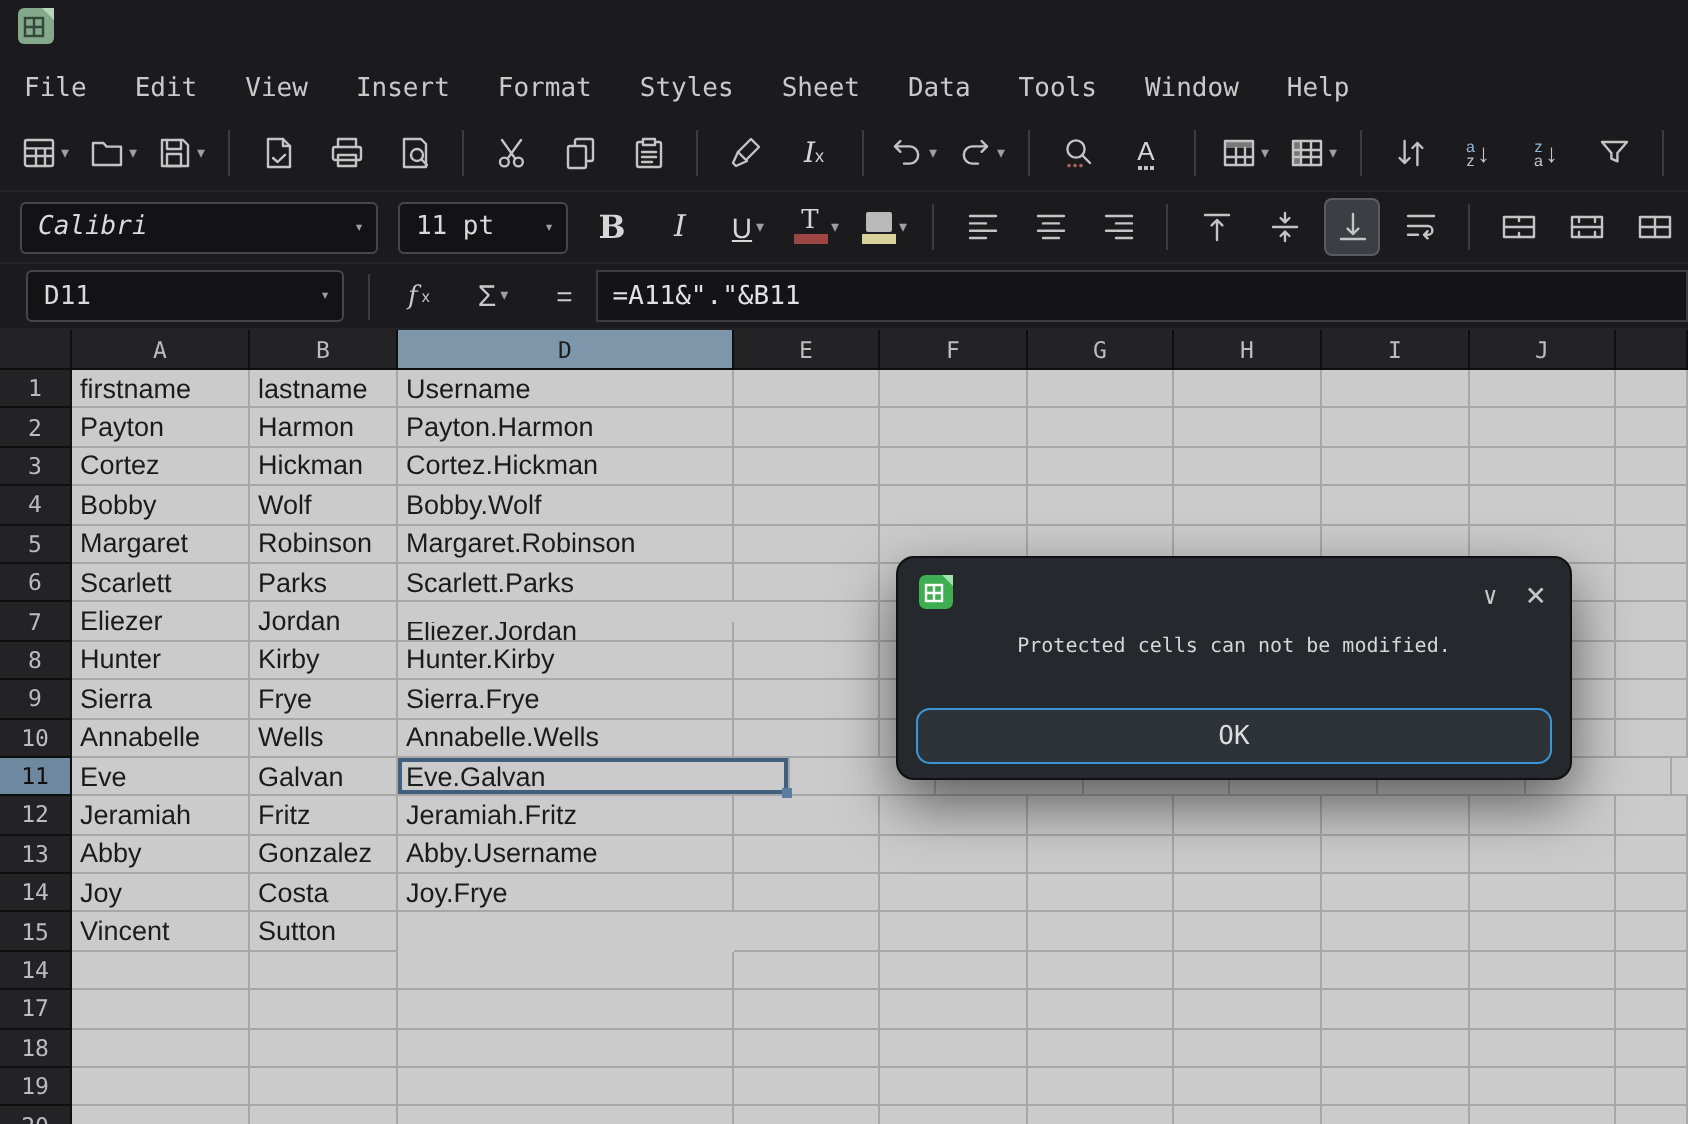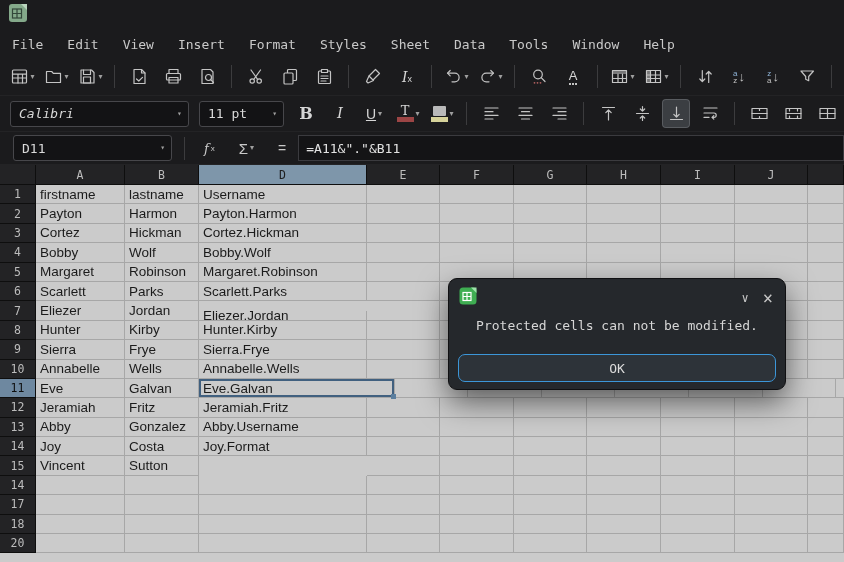--- a/index.html
+++ b/index.html
@@ -65,21 +65,21 @@
     border-right:1px solid #a7a7a7;border-bottom:1px solid #a7a7a7;white-space:nowrap;overflow:hidden}
   .cell.active{box-shadow:inset 0 0 0 2px #41607f;position:relative;overflow:visible}
   .cell.active::after{content:"";position:absolute;right:-2px;bottom:-2px;width:5px;height:5px;background:#5b7e9e}
   
   .dialog{position:absolute;left:448px;top:278px;width:336px;height:110px;background:#25282c;
     border:1px solid #101012;border-radius:9px;box-shadow:0 12px 30px rgba(0,0,0,.55);z-index:5}
   .dlg-titlebar{height:30px;display:flex;align-items:center;padding:4px 12px 0 10px}
   .dlg-controls{margin-left:auto;display:flex;align-items:center;gap:14px;color:#c6c6c6}
   .dlg-min{font-size:12px}
   .dlg-close{font-size:17px;line-height:1}
-  .dlg-msg{text-align:center;color:#d6d6d6;font-size:13px;margin-top:5px}
+  .dlg-msg{text-align:center;color:#d6d6d6;font-size:10px;margin-top:5px}
   .dlg-ok{position:absolute;left:9px;right:9px;bottom:7px;height:28px;background:#2d3339;
     border:1px solid #3c96d8;border-radius:7px;color:#dcdcdc;font-family:"DejaVu Sans Mono",monospace;font-size:13px}
 </style>
 </head>
 <body>
 
 <div class="titlebar">
   <span>
     <svg width="20" height="20" viewBox="0 0 20 20">
       <rect x="1" y="1" width="18" height="18" rx="3" fill="#84a98a"></rect>
@@ -614,21 +614,21 @@
       <div class="cell" style="width: 73px;"></div>
       <div class="cell" style="width: 74px;"></div>
       <div class="cell" style="width: 74px;"></div>
       <div class="cell" style="width: 73px;"></div>
       <div class="cell" style="width: 36px;"></div>
     </div>
     <div class="grid-row">
       <div class="row-h">14</div>
       <div class="cell" style="width: 89px;">Joy</div>
       <div class="cell" style="width: 74px;">Costa</div>
-      <div class="cell" style="width: 168px;">Joy.Format</div>
+      <div class="cell" style="width: 168px;">Joy.Frye</div>
       <div class="cell" style="width: 73px;"></div>
       <div class="cell" style="width: 74px;"></div>
       <div class="cell" style="width: 73px;"></div>
       <div class="cell" style="width: 74px;"></div>
       <div class="cell" style="width: 74px;"></div>
       <div class="cell" style="width: 73px;"></div>
       <div class="cell" style="width: 36px;"></div>
     </div>
     <div class="grid-row">
       <div class="row-h">15</div>
@@ -664,20 +664,33 @@
       <div class="cell" style="width: 73px;"></div>
       <div class="cell" style="width: 74px;"></div>
       <div class="cell" style="width: 73px;"></div>
       <div class="cell" style="width: 74px;"></div>
       <div class="cell" style="width: 74px;"></div>
       <div class="cell" style="width: 73px;"></div>
       <div class="cell" style="width: 36px;"></div>
     </div>
     <div class="grid-row">
       <div class="row-h">18</div>
+      <div class="cell" style="width: 89px;"></div>
+      <div class="cell" style="width: 74px;"></div>
+      <div class="cell" style="width: 168px;"></div>
+      <div class="cell" style="width: 73px;"></div>
+      <div class="cell" style="width: 74px;"></div>
+      <div class="cell" style="width: 73px;"></div>
+      <div class="cell" style="width: 74px;"></div>
+      <div class="cell" style="width: 74px;"></div>
+      <div class="cell" style="width: 73px;"></div>
+      <div class="cell" style="width: 36px;"></div>
+    </div>
+    <div class="grid-row">
+      <div class="row-h">19</div>
       <div class="cell" style="width: 89px;"></div>
       <div class="cell" style="width: 74px;"></div>
       <div class="cell" style="width: 168px;"></div>
       <div class="cell" style="width: 73px;"></div>
       <div class="cell" style="width: 74px;"></div>
       <div class="cell" style="width: 73px;"></div>
       <div class="cell" style="width: 74px;"></div>
       <div class="cell" style="width: 74px;"></div>
       <div class="cell" style="width: 73px;"></div>
       <div class="cell" style="width: 36px;"></div>

